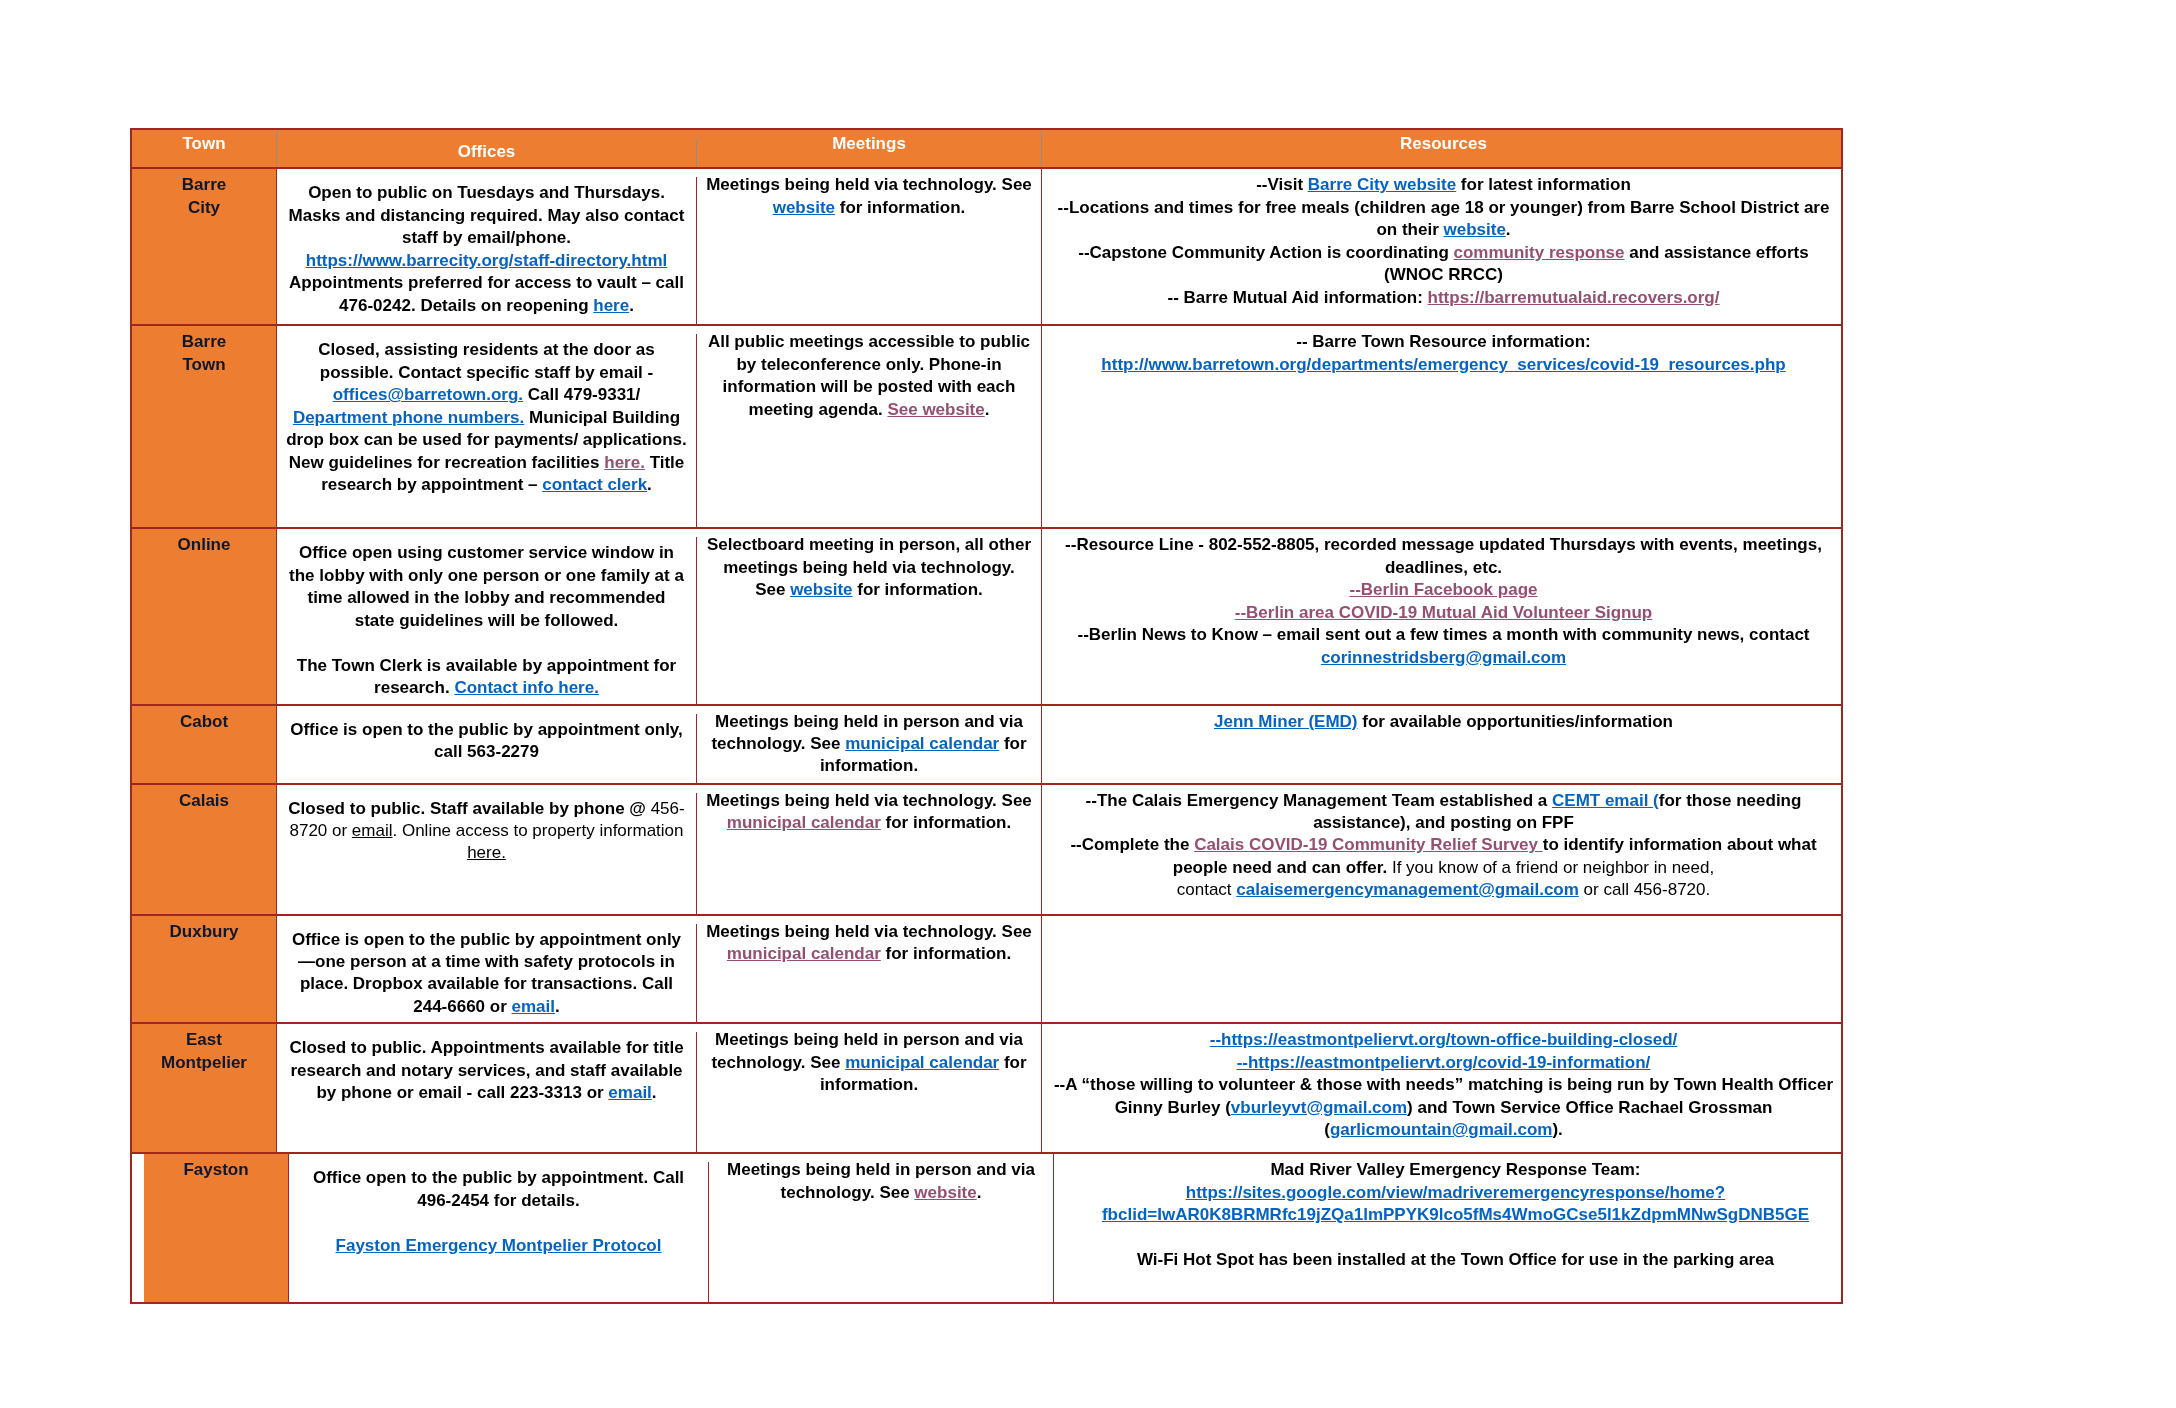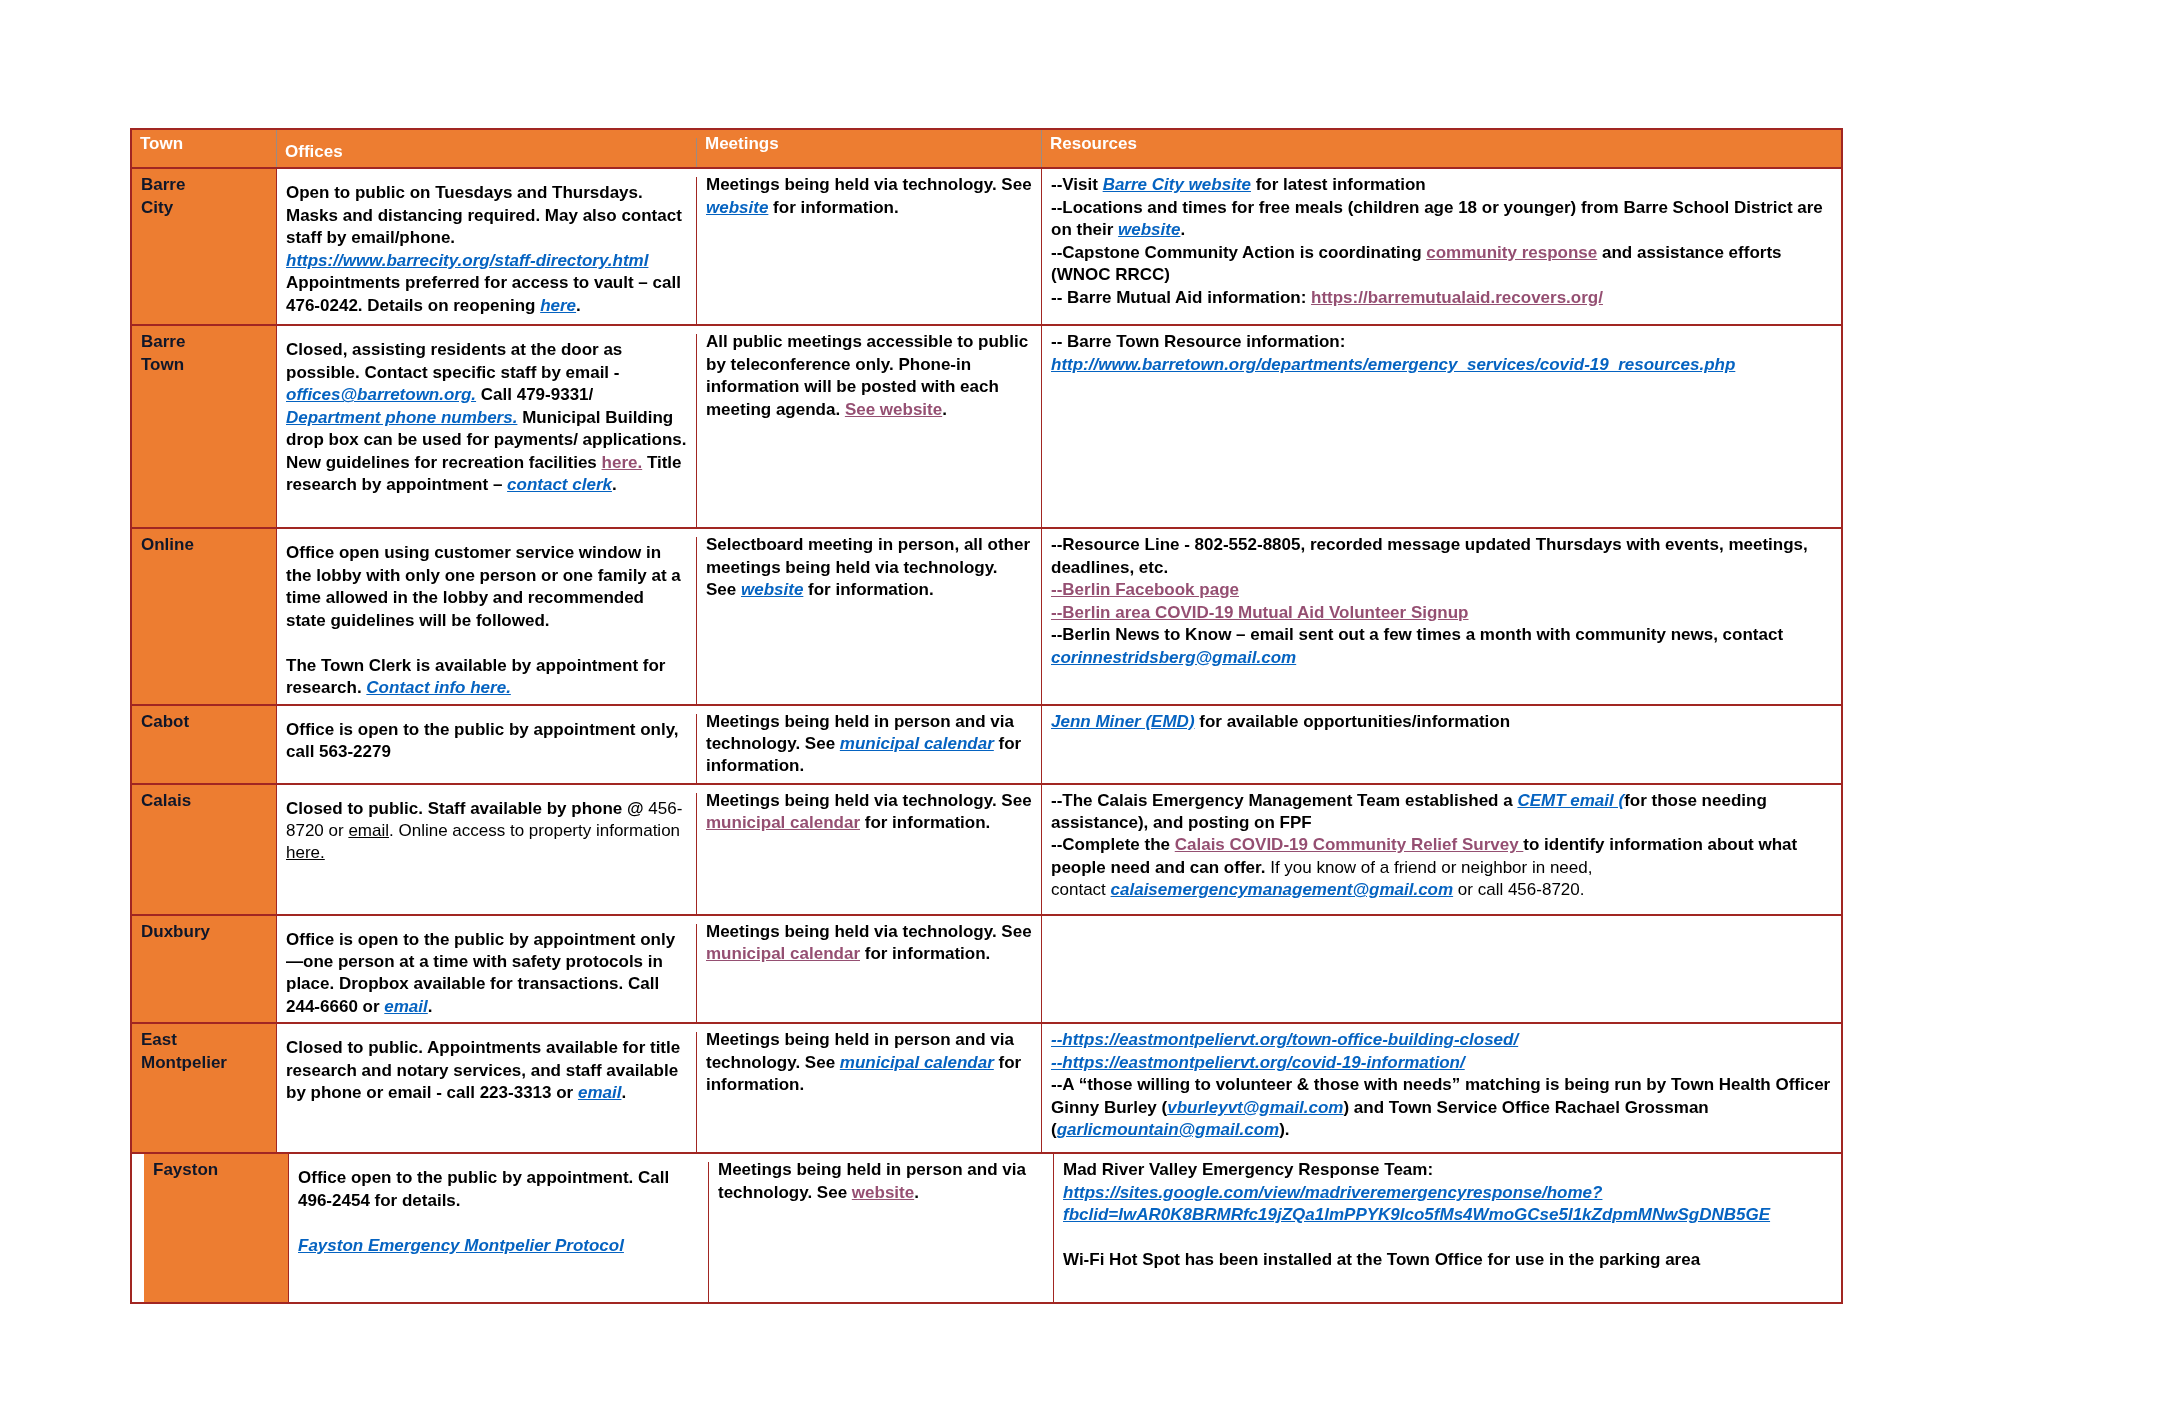--- a/index.html
+++ b/index.html
@@ -1,36 +1,36 @@
 <!DOCTYPE html>
 <html style="--accent: #ED7D31; --grid: #A12622; --link: #0563C1; --visited: #954F72;"><head>
 <meta charset="utf-8">
 <style>
   html,body{margin:0;padding:0;background:#ffffff;width:2176px;height:1408px;overflow:hidden;}
   body{font-family:"Liberation Sans",sans-serif;color:#000;}
   #doc-page{position:relative;width:2176px;height:1408px;background:#fff;}
   #town-table{
     position:absolute;left:130px;top:128px;width:1713px;
     border:2px solid var(--grid);box-sizing:border-box;background:#fff;
-    font-size:17px;line-height:1.32;
+    font-size:17px;line-height:1.32;text-align:center;
   }
   .hrow{display:flex;background:var(--accent);color:#fff;font-weight:700;border-bottom:2px solid var(--grid);box-sizing:border-box;}
   .hcell{padding:3px 8px 4px 8px;box-sizing:border-box;border-right:1px solid #9a8b84;}
   .hcell:last-child{border-right:none;}
   .trow{display:flex;border-bottom:2px solid var(--grid);box-sizing:border-box;align-items:stretch;}
   .trow:last-child{border-bottom:none;padding-left:12px;}
   .cell{padding:5px 9px 4px 9px;box-sizing:border-box;border-right:1px solid var(--grid);font-weight:700;overflow-wrap:break-word;word-break:break-word;}
   .cell:last-child{border-right:none;}
   .town-cell{background:var(--accent);color:#0f172a;white-space:pre-line;}
   .c0{width:145px;flex:0 0 145px;}
   .c1{width:420px;flex:0 0 420px;margin-top:8px;}
   .c2{width:345px;flex:0 0 345px;}
   .c3{width:803px;flex:0 0 803px;}
   .seg{font-weight:700;}
-  .seg-link{color:var(--link);text-decoration:underline;cursor:pointer;font-style:italic;}
+  .seg-link{color:var(--link);text-decoration:underline;cursor:pointer;}
   .seg-visited{color:var(--visited);text-decoration:underline;cursor:pointer;}
   .seg-normal{font-weight:400;}
   .seg-nu{font-weight:400;text-decoration:underline;cursor:pointer;}
 </style>
 </head>
 <body>
 
 <div id="doc-page">
   <div id="town-table">
     <div class="hrow">

